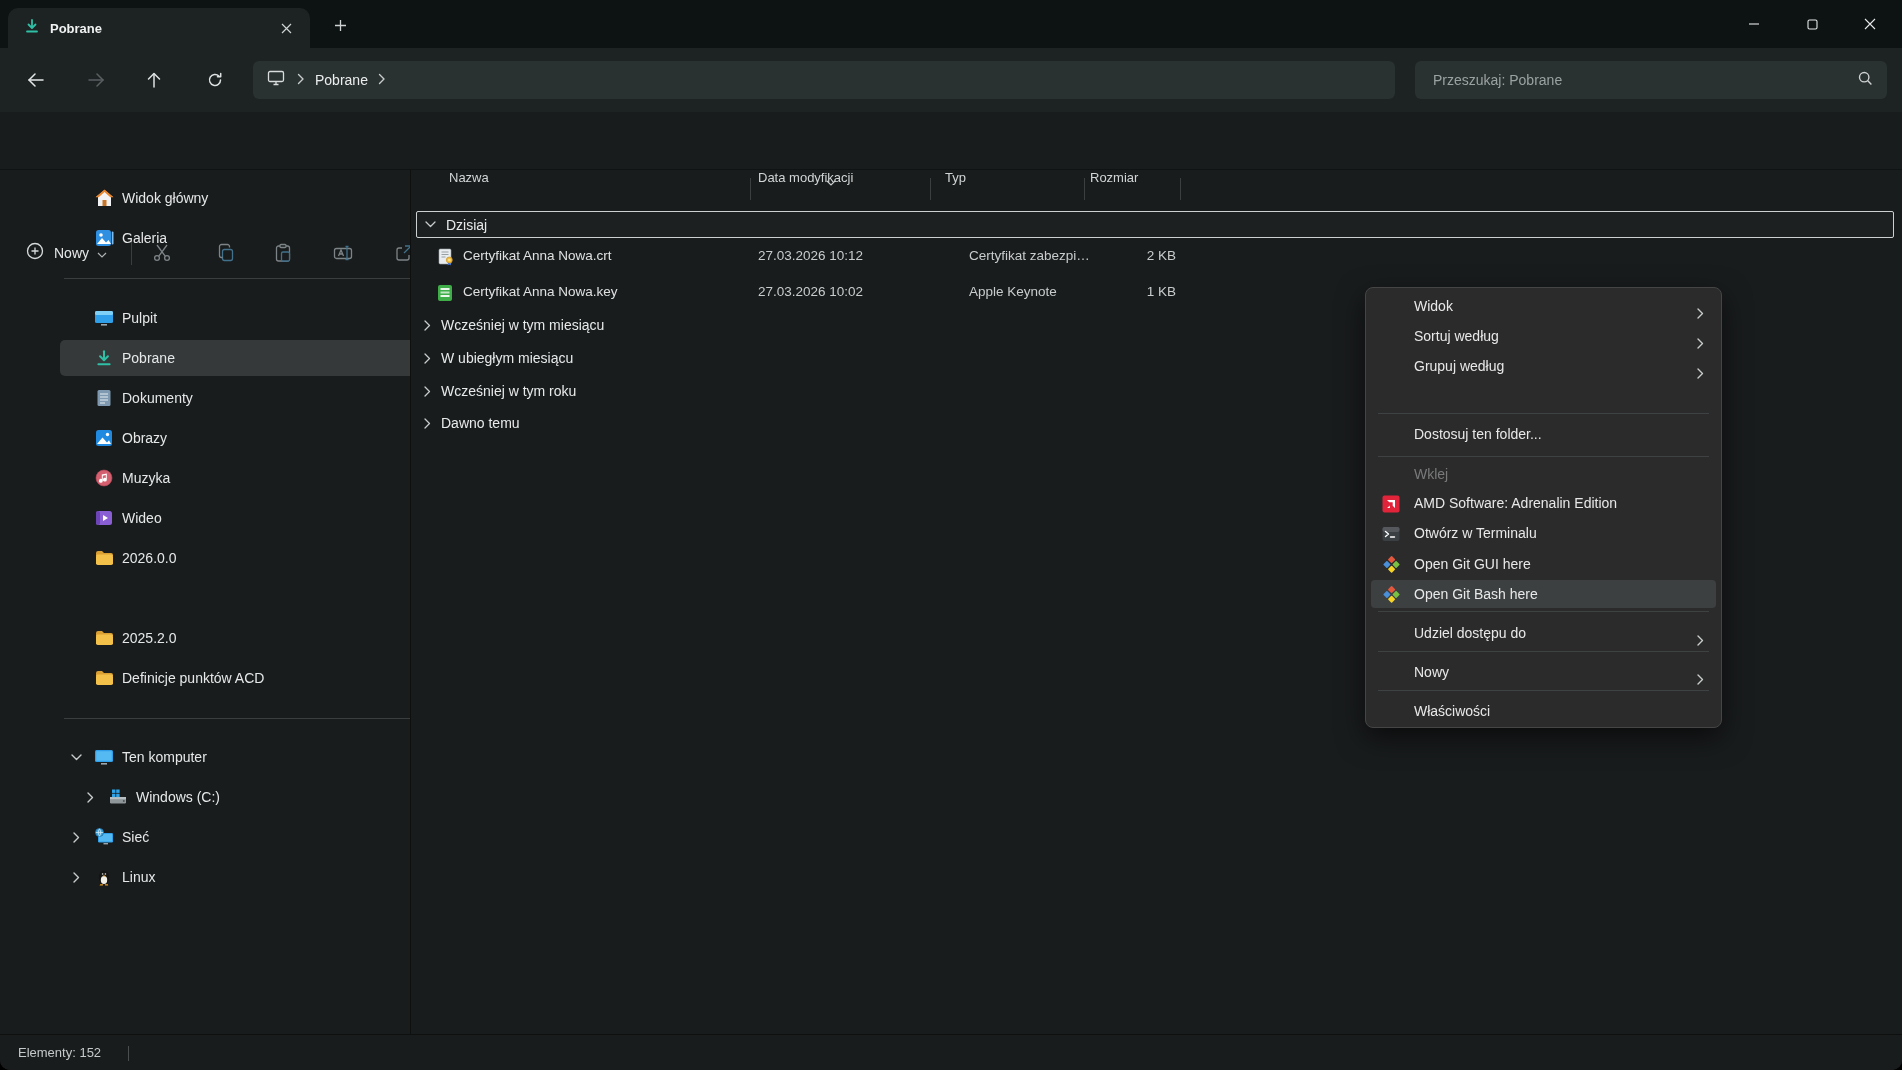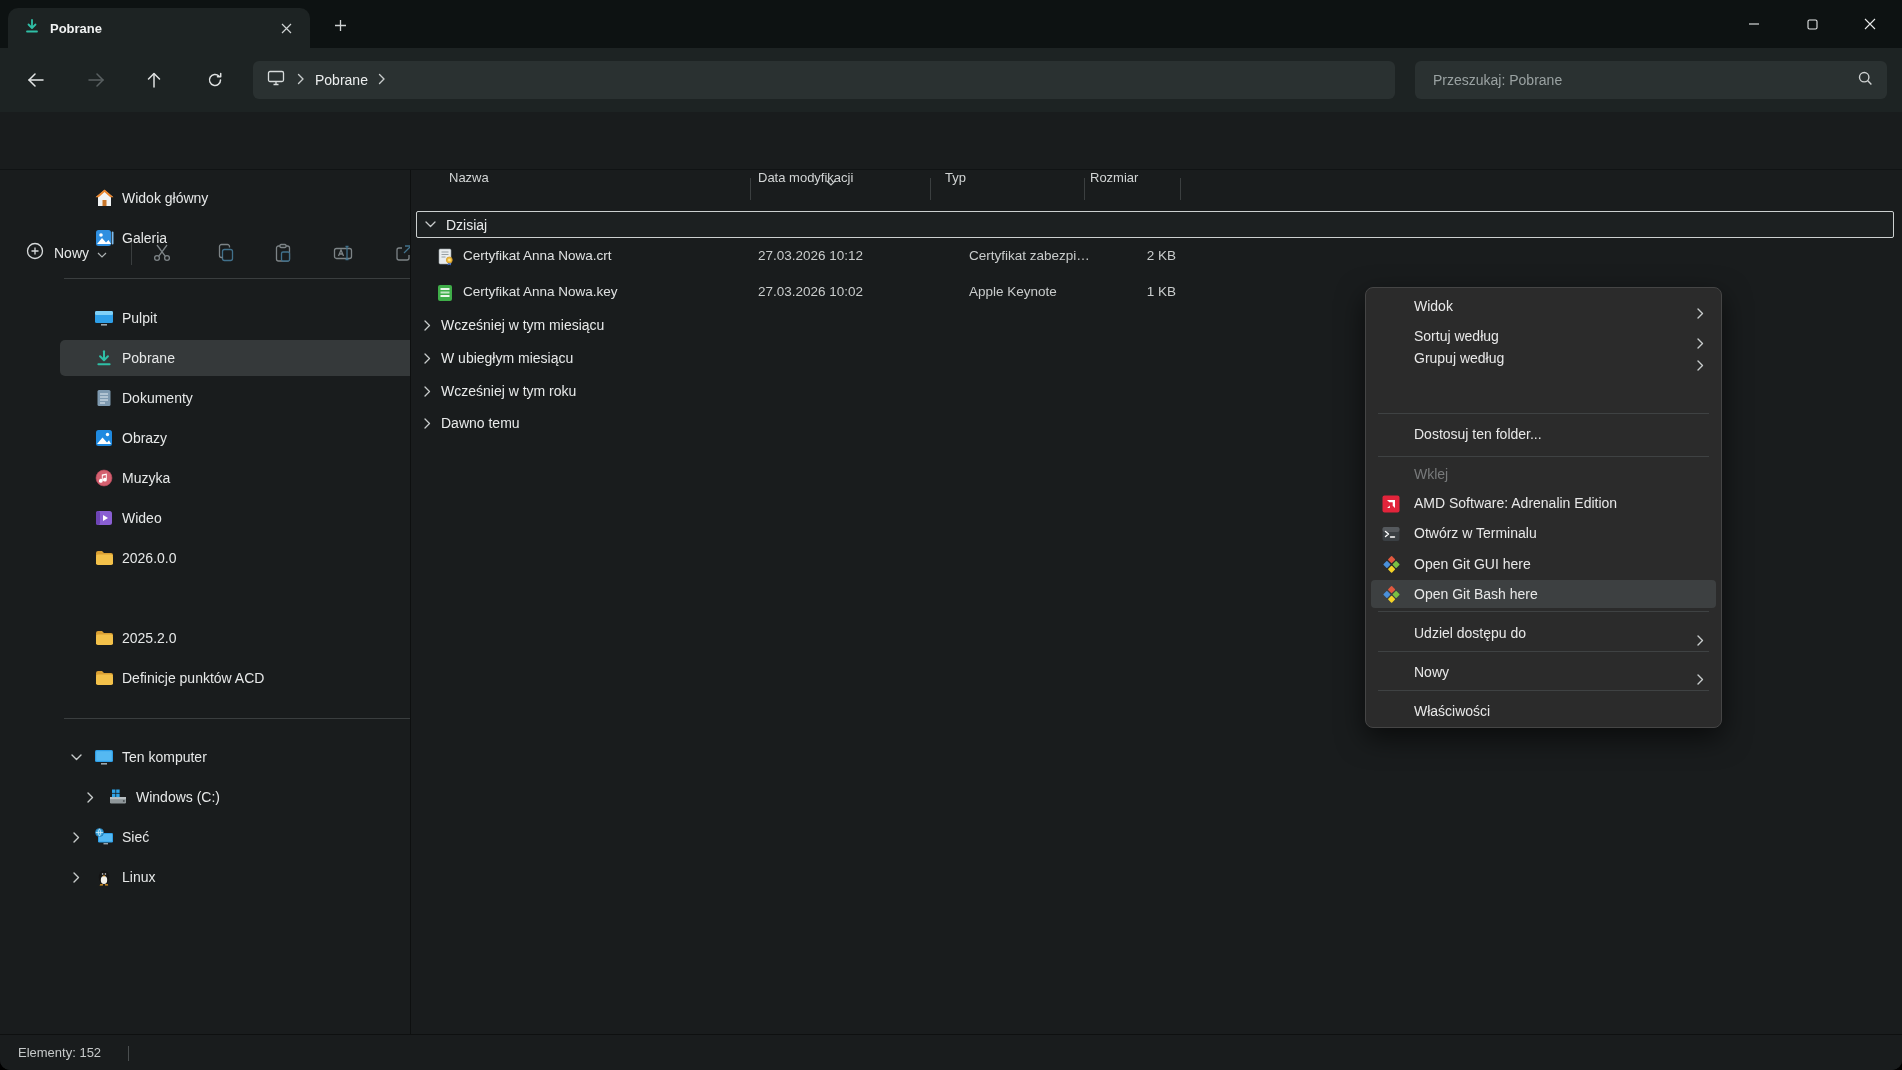--- a/index.html
+++ b/index.html
@@ -632,21 +632,21 @@
       <span class="arr"><svg width="7" height="11" viewBox="0 0 7 11" fill="none" stroke="#c8cccc" stroke-width="1.4" stroke-linecap="round" stroke-linejoin="round">
             <path d="M1 1l4.5 4.5L1 10"></path>
           </svg></span>
     </div>
     <div class="mitem" style="top:34px">
       <span>Sortuj według</span>
       <span class="arr"><svg width="7" height="11" viewBox="0 0 7 11" fill="none" stroke="#c8cccc" stroke-width="1.4" stroke-linecap="round" stroke-linejoin="round">
             <path d="M1 1l4.5 4.5L1 10"></path>
           </svg></span>
     </div>
-    <div class="mitem" style="top:56px">
+    <div class="mitem" style="top:64px">
       <span>Grupuj według</span>
       <span class="arr"><svg width="7" height="11" viewBox="0 0 7 11" fill="none" stroke="#c8cccc" stroke-width="1.4" stroke-linecap="round" stroke-linejoin="round">
             <path d="M1 1l4.5 4.5L1 10"></path>
           </svg></span>
     </div>
     <div class="msep" style="top:125px"></div>
     <div class="mitem" style="top:132px">
       <span>Dostosuj ten folder...</span>
     </div>
     <div class="msep" style="top:168px"></div>

